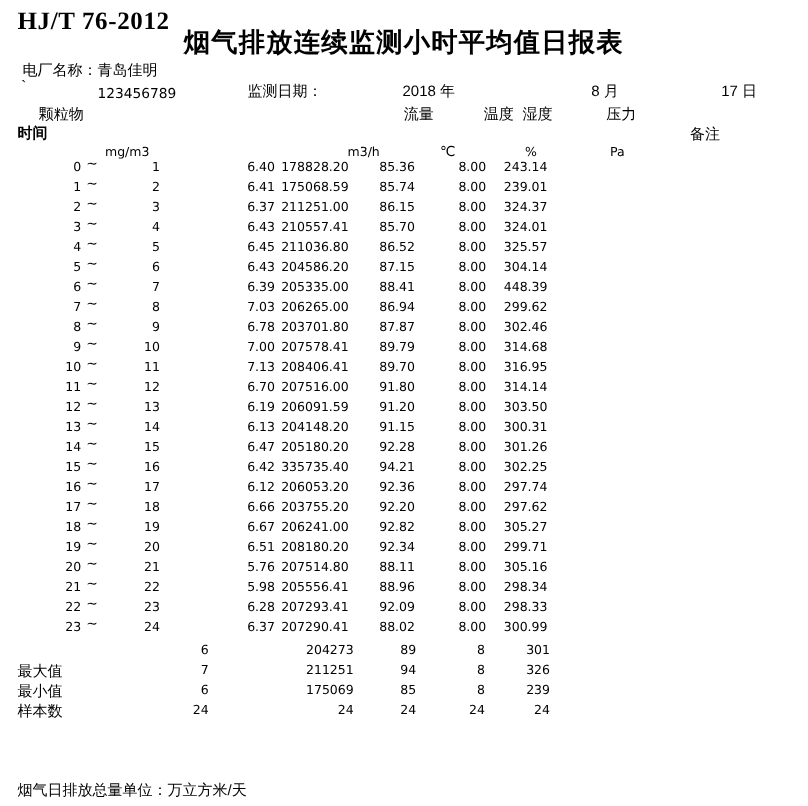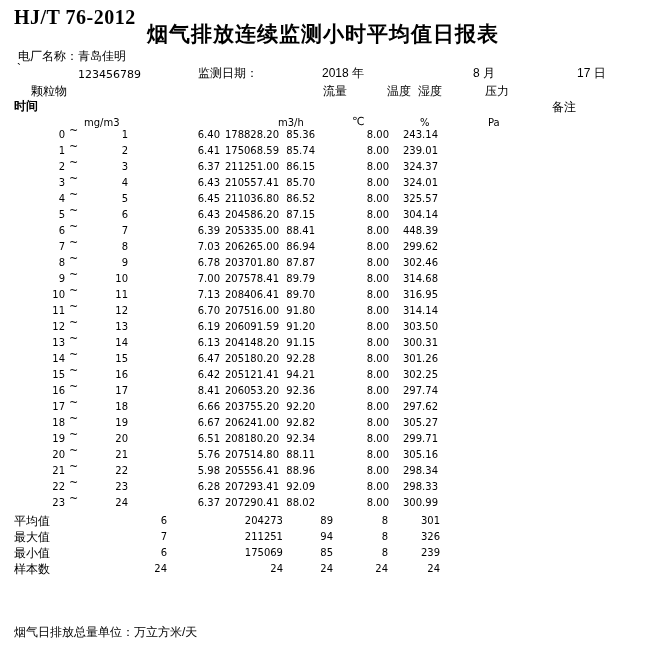--- a/index.html
+++ b/index.html
@@ -18,21 +18,21 @@
     left:0;top:20px;width:646px;text-align:center;
     font-weight:bold;font-size:21px;letter-spacing:1px;
   }
   .trow{position:absolute;left:0;width:646px;height:16px;line-height:16px;}
   .cell{position:absolute;top:0;text-align:right;white-space:nowrap;line-height:16px;}
   .c-from{left:5px;width:60px;}
   .c-tilde{left:69px;width:14px;text-align:left;top:-4px;font-size:11px;}
   .c-to{left:68px;width:60px;}
   .c-pm{left:150px;width:70px;}
   .c-flow{left:199px;width:80px;}
-  .c-temp{left:235px;width:80px;}
+  .c-temp{left:252px;width:80px;}
   .c-hum{left:309px;width:80px;}
   .c-press{left:358px;width:80px;}
   .s-label{left:14px;width:130px;text-align:left;font-size:12px;}
   .s-pm{left:97px;width:70px;}
   .s-flow{left:203px;width:80px;}
   .s-temp{left:253px;width:80px;}
   .s-hum{left:308px;width:80px;}
   .s-press{left:360px;width:80px;}
 </style>
 </head>
@@ -217,30 +217,30 @@
       <span class="cell c-flow num">205180.20</span>
       <span class="cell c-temp num">92.28</span>
       <span class="cell c-hum num">8.00</span>
       <span class="cell c-press num">301.26</span>
     </div>
     <div class="trow" style="top: 367px;">
       <span class="cell c-from num">15</span>
       <span class="cell c-tilde num">~</span>
       <span class="cell c-to num">16</span>
       <span class="cell c-pm num">6.42</span>
-      <span class="cell c-flow num">205121.41</span>
+      <span class="cell c-flow num">335735.40</span>
       <span class="cell c-temp num">94.21</span>
       <span class="cell c-hum num">8.00</span>
       <span class="cell c-press num">302.25</span>
     </div>
     <div class="trow" style="top: 383px;">
       <span class="cell c-from num">16</span>
       <span class="cell c-tilde num">~</span>
       <span class="cell c-to num">17</span>
-      <span class="cell c-pm num">8.41</span>
+      <span class="cell c-pm num">6.12</span>
       <span class="cell c-flow num">206053.20</span>
       <span class="cell c-temp num">92.36</span>
       <span class="cell c-hum num">8.00</span>
       <span class="cell c-press num">297.74</span>
     </div>
     <div class="trow" style="top: 399px;">
       <span class="cell c-from num">17</span>
       <span class="cell c-tilde num">~</span>
       <span class="cell c-to num">18</span>
       <span class="cell c-pm num">6.66</span>
@@ -303,21 +303,20 @@
       <span class="cell c-from num">23</span>
       <span class="cell c-tilde num">~</span>
       <span class="cell c-to num">24</span>
       <span class="cell c-pm num">6.37</span>
       <span class="cell c-flow num">207290.41</span>
       <span class="cell c-temp num">88.02</span>
       <span class="cell c-hum num">8.00</span>
       <span class="cell c-press num">300.99</span>
     </div>
     <div class="trow" style="top: 513px;">
-      <span class="cell s-label cjk">平均值</span>
       <span class="cell s-pm num">6</span>
       <span class="cell s-flow num">204273</span>
       <span class="cell s-temp num">89</span>
       <span class="cell s-hum num">8</span>
       <span class="cell s-press num">301</span>
     </div>
     <div class="trow" style="top: 529px;">
       <span class="cell s-label cjk">最大值</span>
       <span class="cell s-pm num">7</span>
       <span class="cell s-flow num">211251</span>

